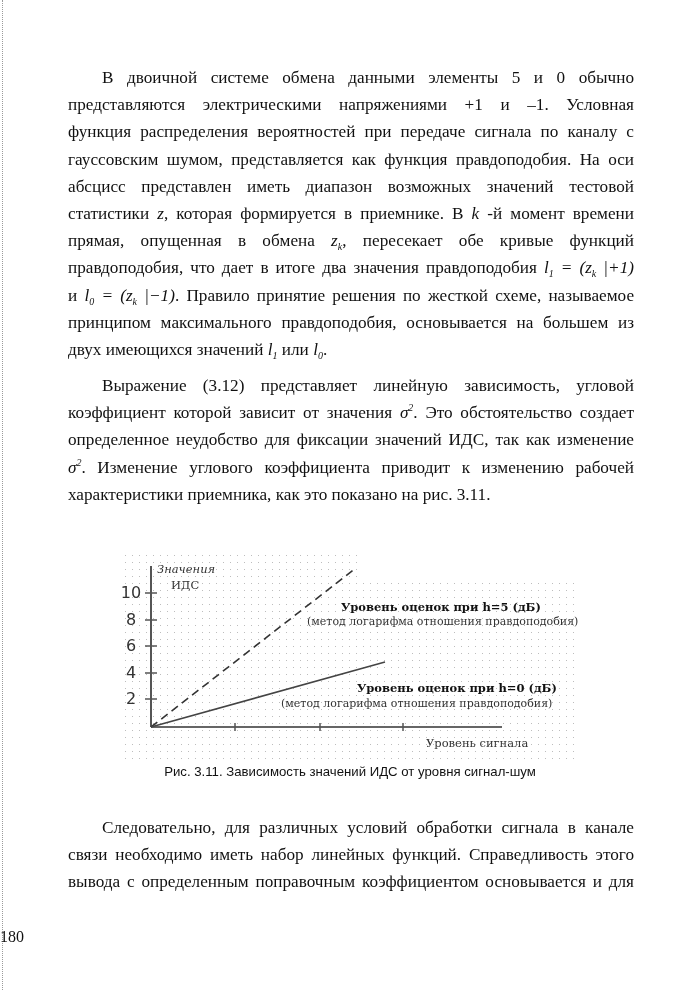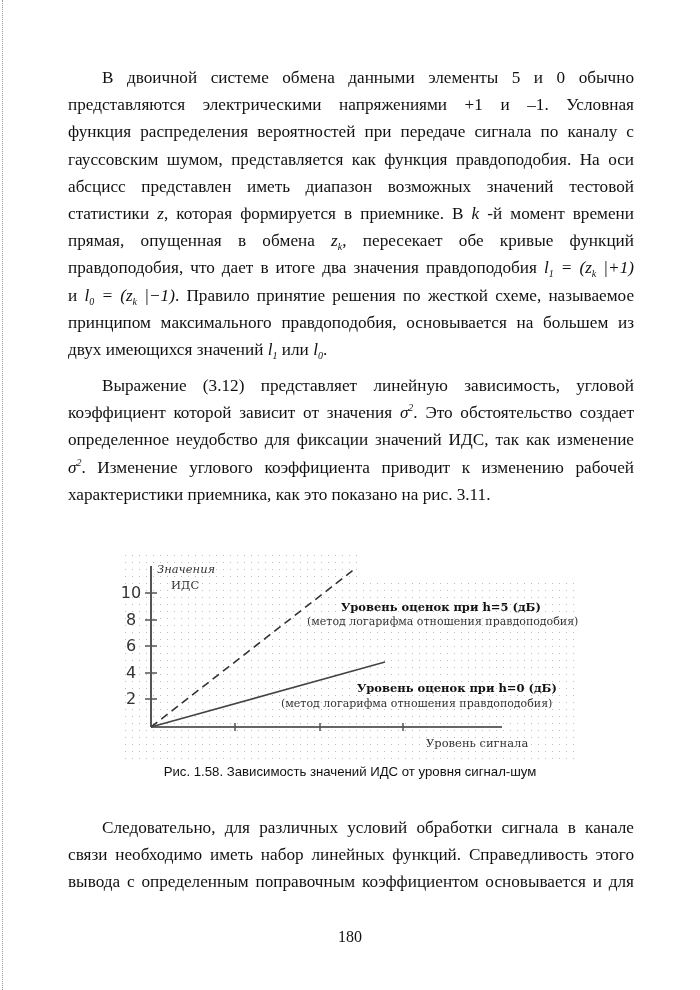--- a/index.html
+++ b/index.html
@@ -13,21 +13,21 @@
   .line.last { text-align-last:left; }
   i.m { font-style:italic; }
   sub, sup { font-size:10px; line-height:0; }
   #p1 { top:64px; }
   #p2 { top:372px; }
   #p3 { top:814px; }
   .figure { position:absolute; left:122px; top:552px; width:458px; height:210px; }
   .figure svg { position:absolute; left:0; top:0; }
   .caption { position:absolute; left:0; width:700px; top:764px; text-align:center;
              font-family:"Liberation Sans", "DejaVu Sans", sans-serif; font-size:13.2px; }
-  .pageno { position:absolute; left:0; width:700px; top:928px; text-align:center;
+  .pageno { position:absolute; left:0; width:700px; top:928px; 
             font-size:16px; }
   .ylab, .lbl { position:absolute; font-family:"DejaVu Serif", serif; white-space:nowrap; }
   .ylab { font-size:11.5px; color:#333; }
   .tick { position:absolute; font-family:"DejaVu Sans", sans-serif; font-size:16px;
           color:#333; width:26px; text-align:center; }
   .lbl.bold { font-weight:bold; font-size:11.5px; color:#111;margin-left:16px; }
   .lbl.sub { font-size:11px; color:#333; }
 </style>
 </head>
 <body>
@@ -100,21 +100,21 @@
 
   <div class="lbl bold" style="left:203px; top:48px;">Уровень оценок при h=5 (дБ)</div>
   <div class="lbl sub" style="left:185px; top:63px;">(метод логарифма отношения правдоподобия)</div>
 
   <div class="lbl bold" style="left:219px; top:129px;">Уровень оценок при h=0 (дБ)</div>
   <div class="lbl sub" style="left:159px; top:145px;">(метод логарифма отношения правдоподобия)</div>
 
   <div class="ylab" style="left:304px; top:184px;">Уровень сигнала</div>
 </div>
 
-<div class="caption">Рис. 1.58. Зависимость значений ИДС от уровня сигнал-шум</div>
+<div class="caption">Рис. 3.11. Зависимость значений ИДС от уровня сигнал-шум</div>
 
 <div class="text-block" id="p3">
   <span class="line" style="text-indent:34px">Следовательно, для различных условий обработки сигнала в канале</span>
   <span class="line">связи необходимо иметь набор линейных функций. Справедливость этого</span>
   <span class="line">вывода с определенным поправочным коэффициентом основывается и для</span>
 </div>
 
 <div class="pageno">180</div>
 
 </body></html>

